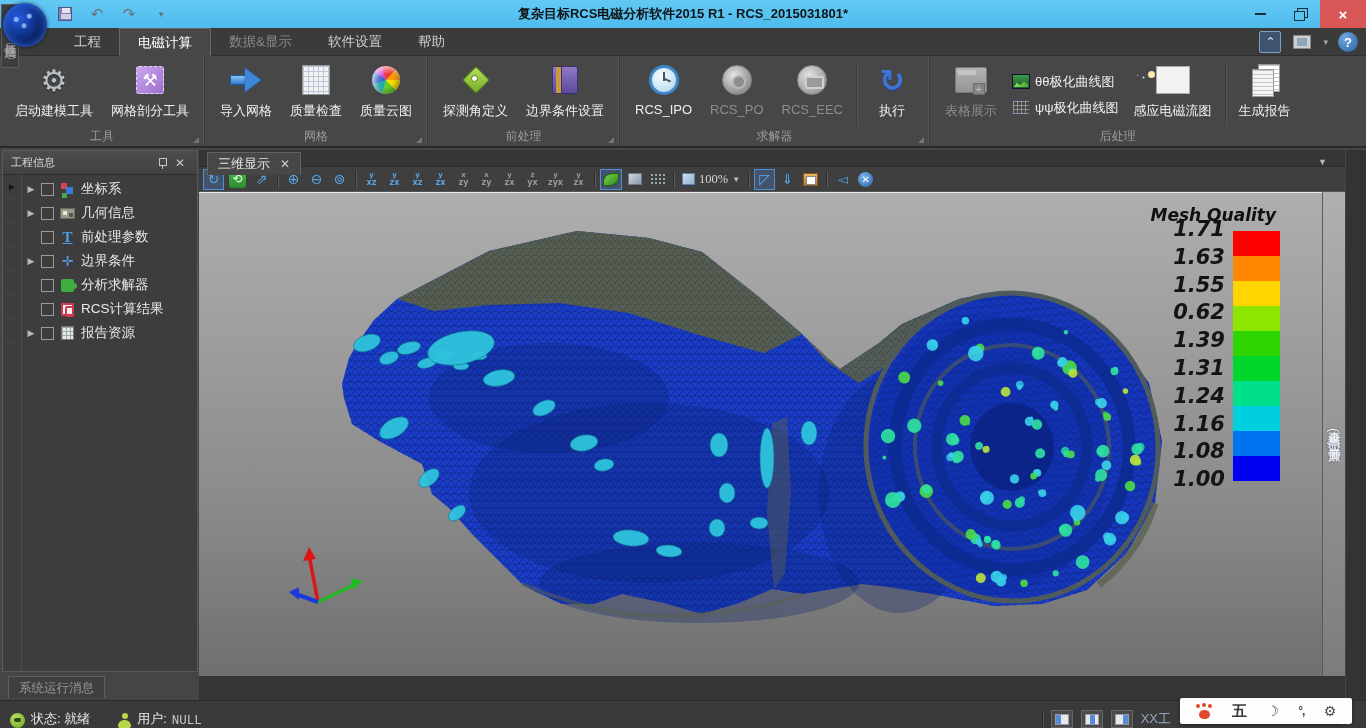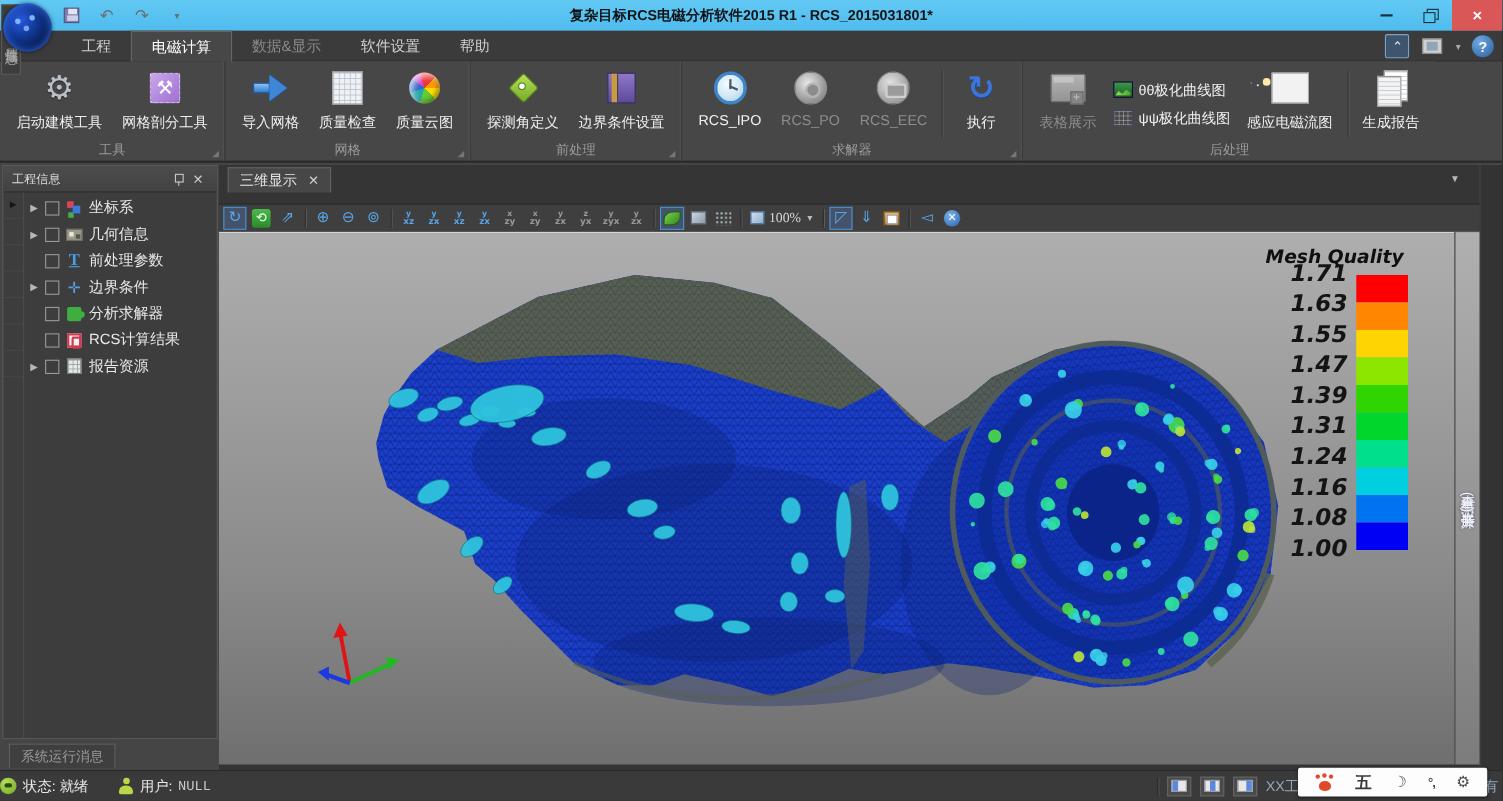--- a/index.html
+++ b/index.html
@@ -128,21 +128,21 @@
   .ti-bc { color:#5a9de8; font-size:14px; font-weight:bold; }
   .ti-solver { width:13px; height:13px; background:#3fae3f; border-radius:2px; position:relative; }
   .ti-solver::after { content:""; position:absolute; right:-3px; top:4px; width:6px; height:6px; border-radius:50%; background:#3fae3f; }
   .ti-rcs { width:13px; height:13px; background:#f0f0f0; border:2px solid #d03a50; position:relative; }
   .ti-rcs::after { content:""; position:absolute; left:2px; top:1px; width:5px; height:7px; border:2px solid #d03a50; border-radius:2px; }
   .ti-report { width:13px; height:14px; background:#e8e8e8; border:1px solid #777;
     background-image:linear-gradient(#9aa 1px,transparent 1px),linear-gradient(90deg,#9aa 1px,transparent 1px); background-size:4px 4px; }
 
   
   #viewport { position:absolute; left:199px; top:150px; width:1146px; height:550px; background:#353535; }
-  #vp-tabrow { height:36px; position:relative; border-bottom:1px solid #2c2c2c; }
+  #vp-tabrow { height:17px; position:relative; border-bottom:1px solid #2c2c2c; }
   #vp-tab { position:absolute; left:8px; top:2px; height:23px; background:#474747; border:1px solid #636363; border-bottom:none; display:flex; align-items:center; gap:10px; padding:0 10px; }
   #vp-tab-label { color:#e4e4e4; font-size:13px; }
   #vp-tab-close { color:#cfcfcf; font-size:12px; font-weight:bold; }
   #vp-caret { position:absolute; right:18px; top:7px; color:#b8b8b8; font-size:9px; }
   #vp-toolbar { height:25px; background:#3f3f3f; border-bottom:1px solid #555; display:flex; align-items:center; padding:0 4px; gap:2px; }
   .vt-btn { height:21px; min-width:21px; display:flex; align-items:center; justify-content:center; color:#58a6e8; font-size:14px; border:1px solid transparent; padding:0 2px; font-family:"DejaVu Sans",sans-serif; }
   .vt-btn.sel { border-color:#4a90d9; background:#44536a; }
   .vt-sep { width:1px; height:17px; background:#2e2e2e; box-shadow:1px 0 0 #5a5a5a; margin:0 3px; }
   .vt-green { width:17px; height:17px; border-radius:3px; background:linear-gradient(180deg,#4db84d,#2a8a2a); color:#eaffea; font-size:12px; display:flex; align-items:center; justify-content:center; }
   .vt-leaf { width:16px; height:13px; border-radius:60% 10% 60% 10%; background:linear-gradient(135deg,#7ed04a,#2f8a1d); border:1px solid #1d6012; }
@@ -173,21 +173,21 @@
   #legend-labels { position:absolute; right:55px; top:0; height:252px; width:110px; }
   .lg-label { position:absolute; right:0; transform:translateY(-50%); font-family:"DejaVu Sans",sans-serif; font-style:italic; font-weight:bold; font-size:21px; color:#141414; }
 
   
   #right-strip { position:absolute; left:1346px; top:150px; width:20px; height:550px; background:#333333; }
   #right-tab { position:absolute; left:1px; top:4px; width:18px; height:64px; background:#3d3d3d; border:1px solid #5c5c5c; display:flex; align-items:center; justify-content:center; }
   #right-tab span { writing-mode:vertical-rl; font-size:12px; color:#a8a8a8; letter-spacing:1px; }
 
   
   #msg-tab { position:absolute; left:8px; top:676px; height:22px; background:#3f3f3f; border:1px solid #5f5f5f; border-bottom:none; color:#999; font-size:12.5px; padding:3px 10px; }
-  #statusbar { position:absolute; left:0; top:700px; width:1366px; height:28px; background:#3a3a3a; border-top:1px solid #2a2a2a; display:flex; align-items:center; padding:0 0; color:#e8e8e8; font-size:13px; }
+  #statusbar { position:absolute; left:0; top:700px; width:1366px; height:28px; background:#3a3a3a; border-top:1px solid #2a2a2a; display:flex; align-items:flex-end; padding:0 10px; color:#e8e8e8; font-size:13px; }
   .sb-ico-status { width:15px; height:15px; border-radius:50%; background:radial-gradient(circle at 35% 30%,#b8e05c,#6da426); position:relative; margin-right:6px; }
   .sb-ico-status::after { content:""; position:absolute; left:4px; top:5px; width:7px; height:4px; background:#2a4a10; border-radius:2px; }
   .sb-person { position:relative; width:13px; height:15px; margin:0 6px 0 28px; }
   .sb-person::before { content:""; position:absolute; left:3.5px; top:0; width:6px; height:6px; border-radius:50%; background:#b8d84a; }
   .sb-person::after { content:""; position:absolute; left:0; top:7px; width:13px; height:8px; border-radius:6px 6px 2px 2px; background:#b8d84a; }
   #sb-user-val { color:#c8c8c8; margin-left:5px; font-family:"Liberation Mono",monospace; font-size:12.5px; }
   #sb-right { margin-left:auto; display:flex; align-items:center; gap:8px; }
   .sb-sep { width:1px; height:16px; background:#2a2a2a; box-shadow:1px 0 0 #555; }
   .sb-layout { width:22px; height:18px; background:#4a4a4a; border:1px solid #666; display:flex; align-items:center; justify-content:center; }
   .sb-layout i { display:block; width:14px; height:11px; background:#e8e8e8; border:1px solid #99a; position:relative; }
@@ -764,21 +764,21 @@
               <polygon points="90,399 100,394 100,407" fill="#1a3ae0"></polygon>
             </g>
           </svg>
         <div id="legend">
           <div id="legend-title">Mesh Quality</div>
           <div id="legend-body">
             <div id="legend-labels">
                 <div class="lg-label" style="top: 0px;">1.71</div>
                 <div class="lg-label" style="top: 27.8px;">1.63</div>
                 <div class="lg-label" style="top: 55.6px;">1.55</div>
-                <div class="lg-label" style="top: 83.4px;">1.47</div>
+                <div class="lg-label" style="top: 83.4px;">0.62</div>
                 <div class="lg-label" style="top: 111.2px;">1.39</div>
                 <div class="lg-label" style="top: 139px;">1.31</div>
                 <div class="lg-label" style="top: 166.8px;">1.24</div>
                 <div class="lg-label" style="top: 194.6px;">1.16</div>
                 <div class="lg-label" style="top: 222.4px;">1.08</div>
                 <div class="lg-label" style="top: 250.2px;">1.00</div>
               </div>
             <div id="legend-swatches">
                 <div class="lg-band" style="background: rgb(255, 0, 0);"></div>
                 <div class="lg-band" style="background: rgb(255, 134, 0);"></div>

